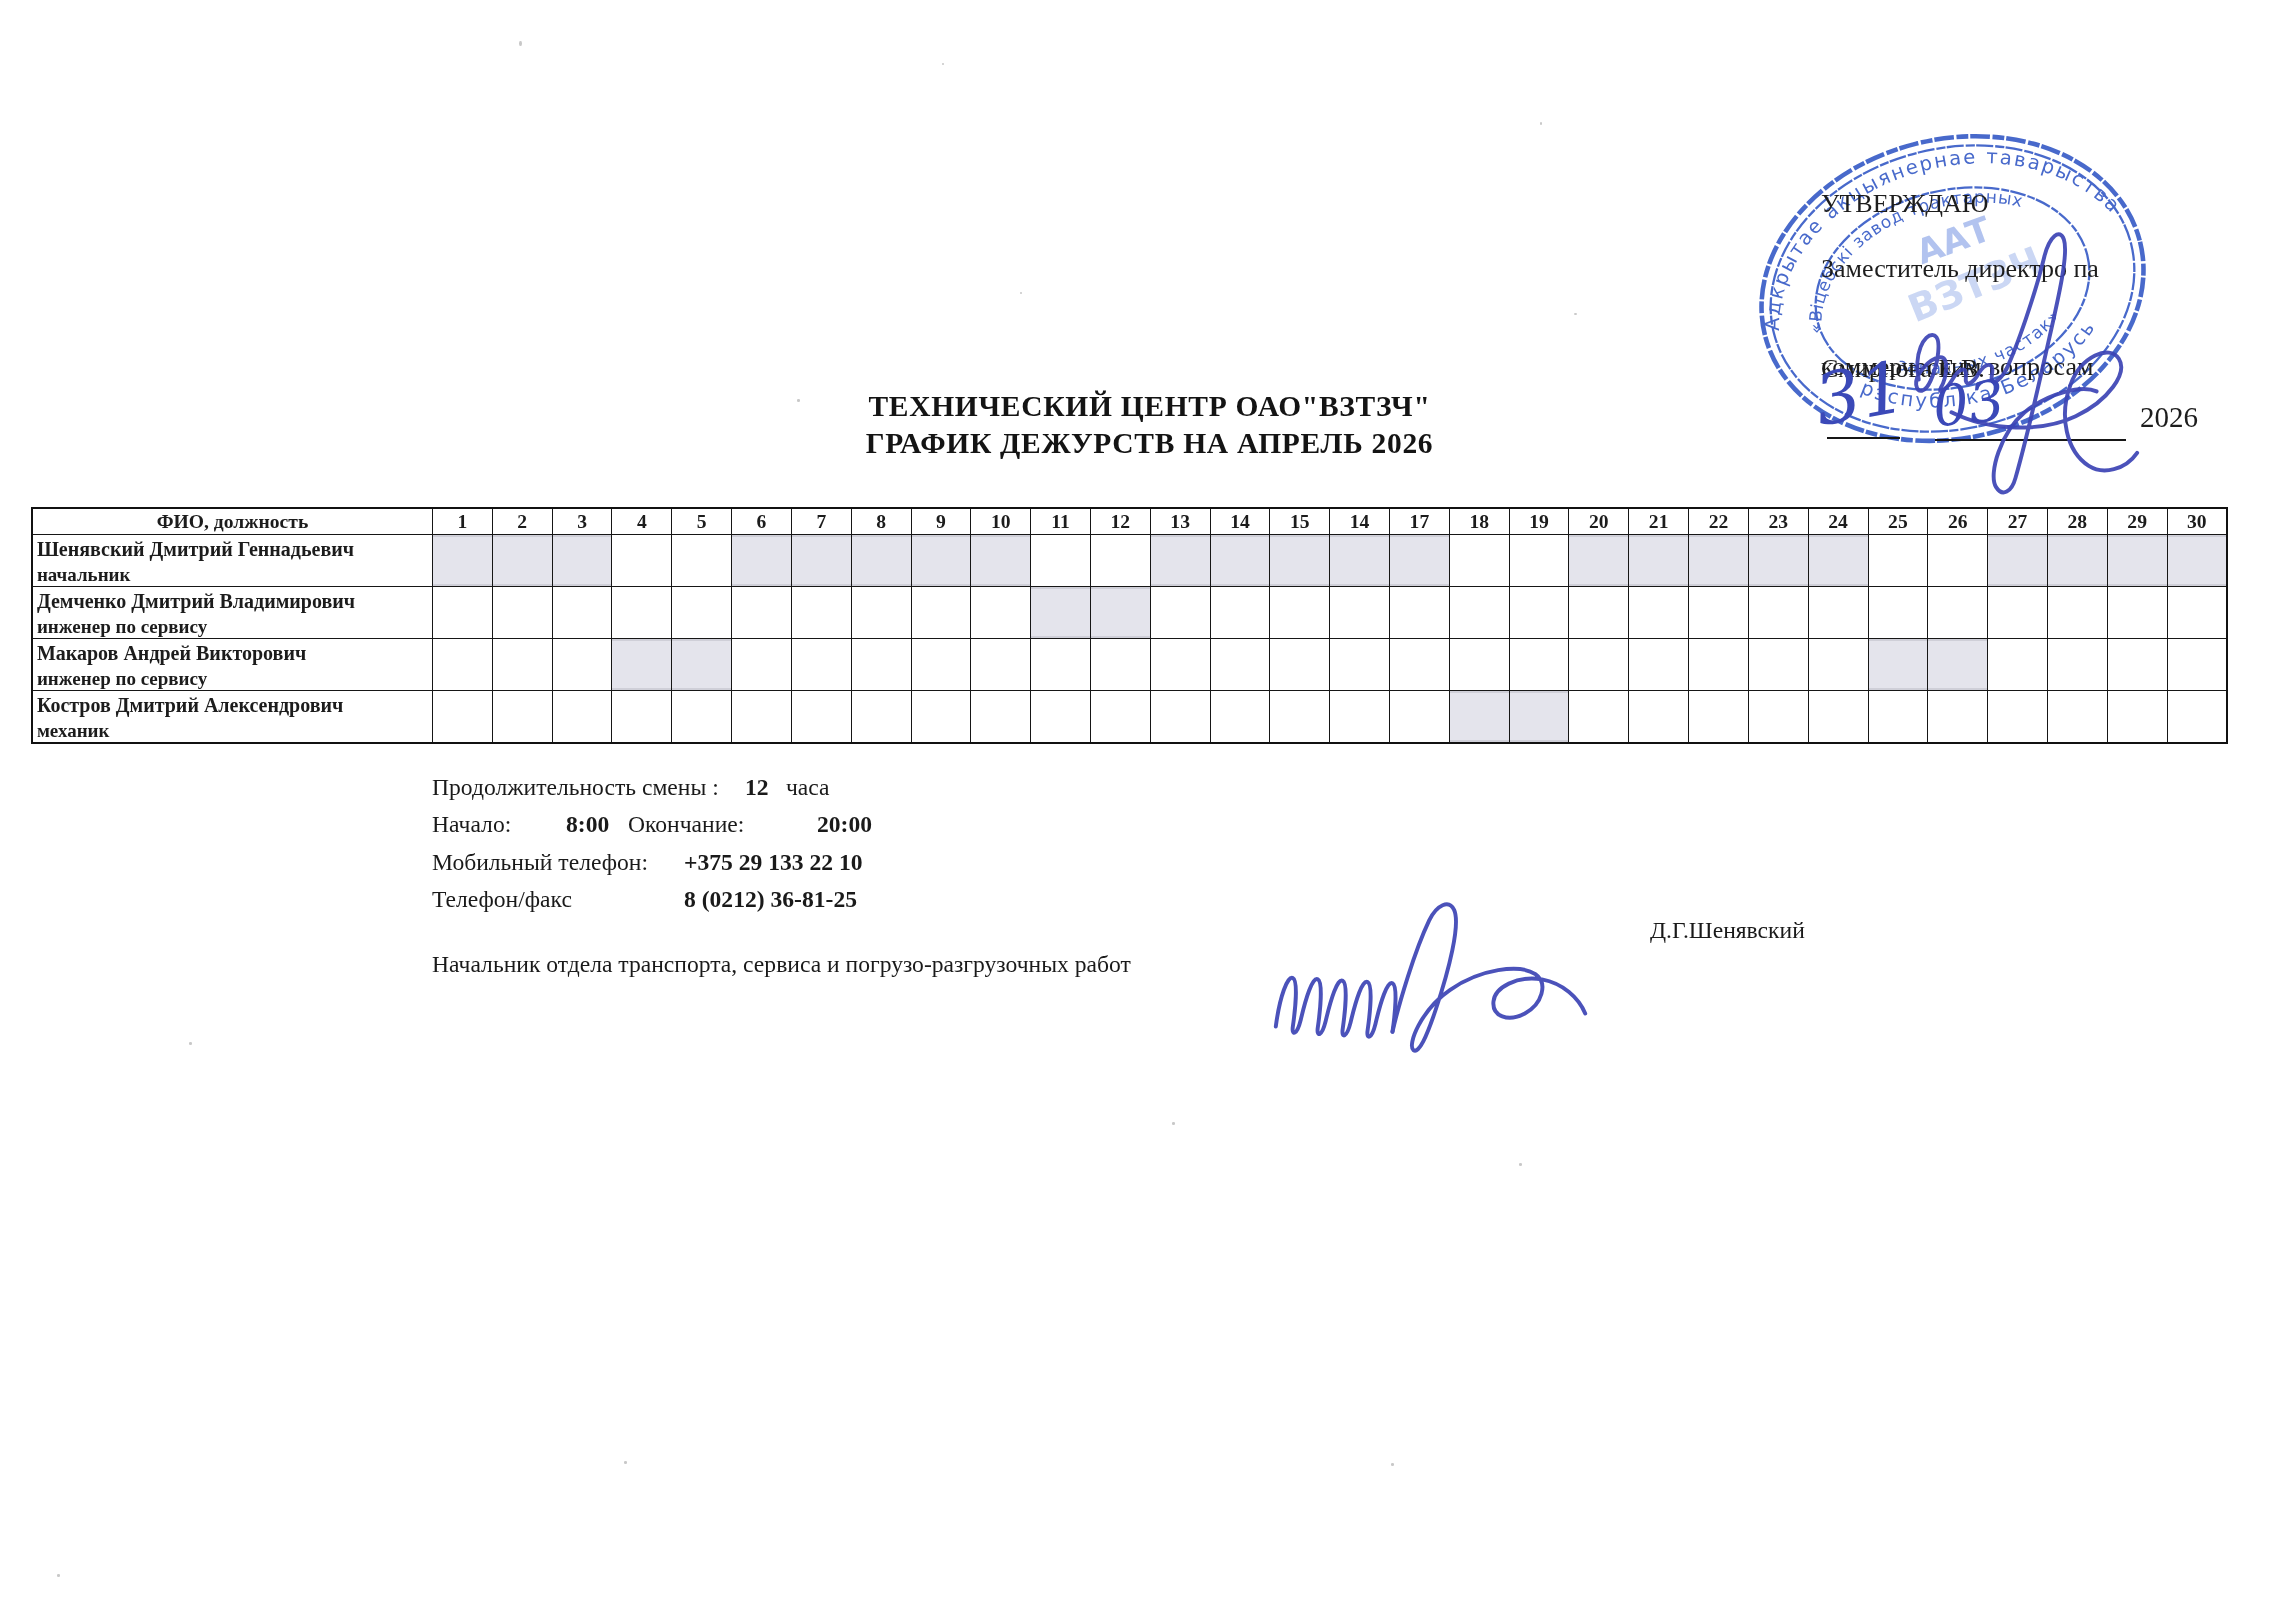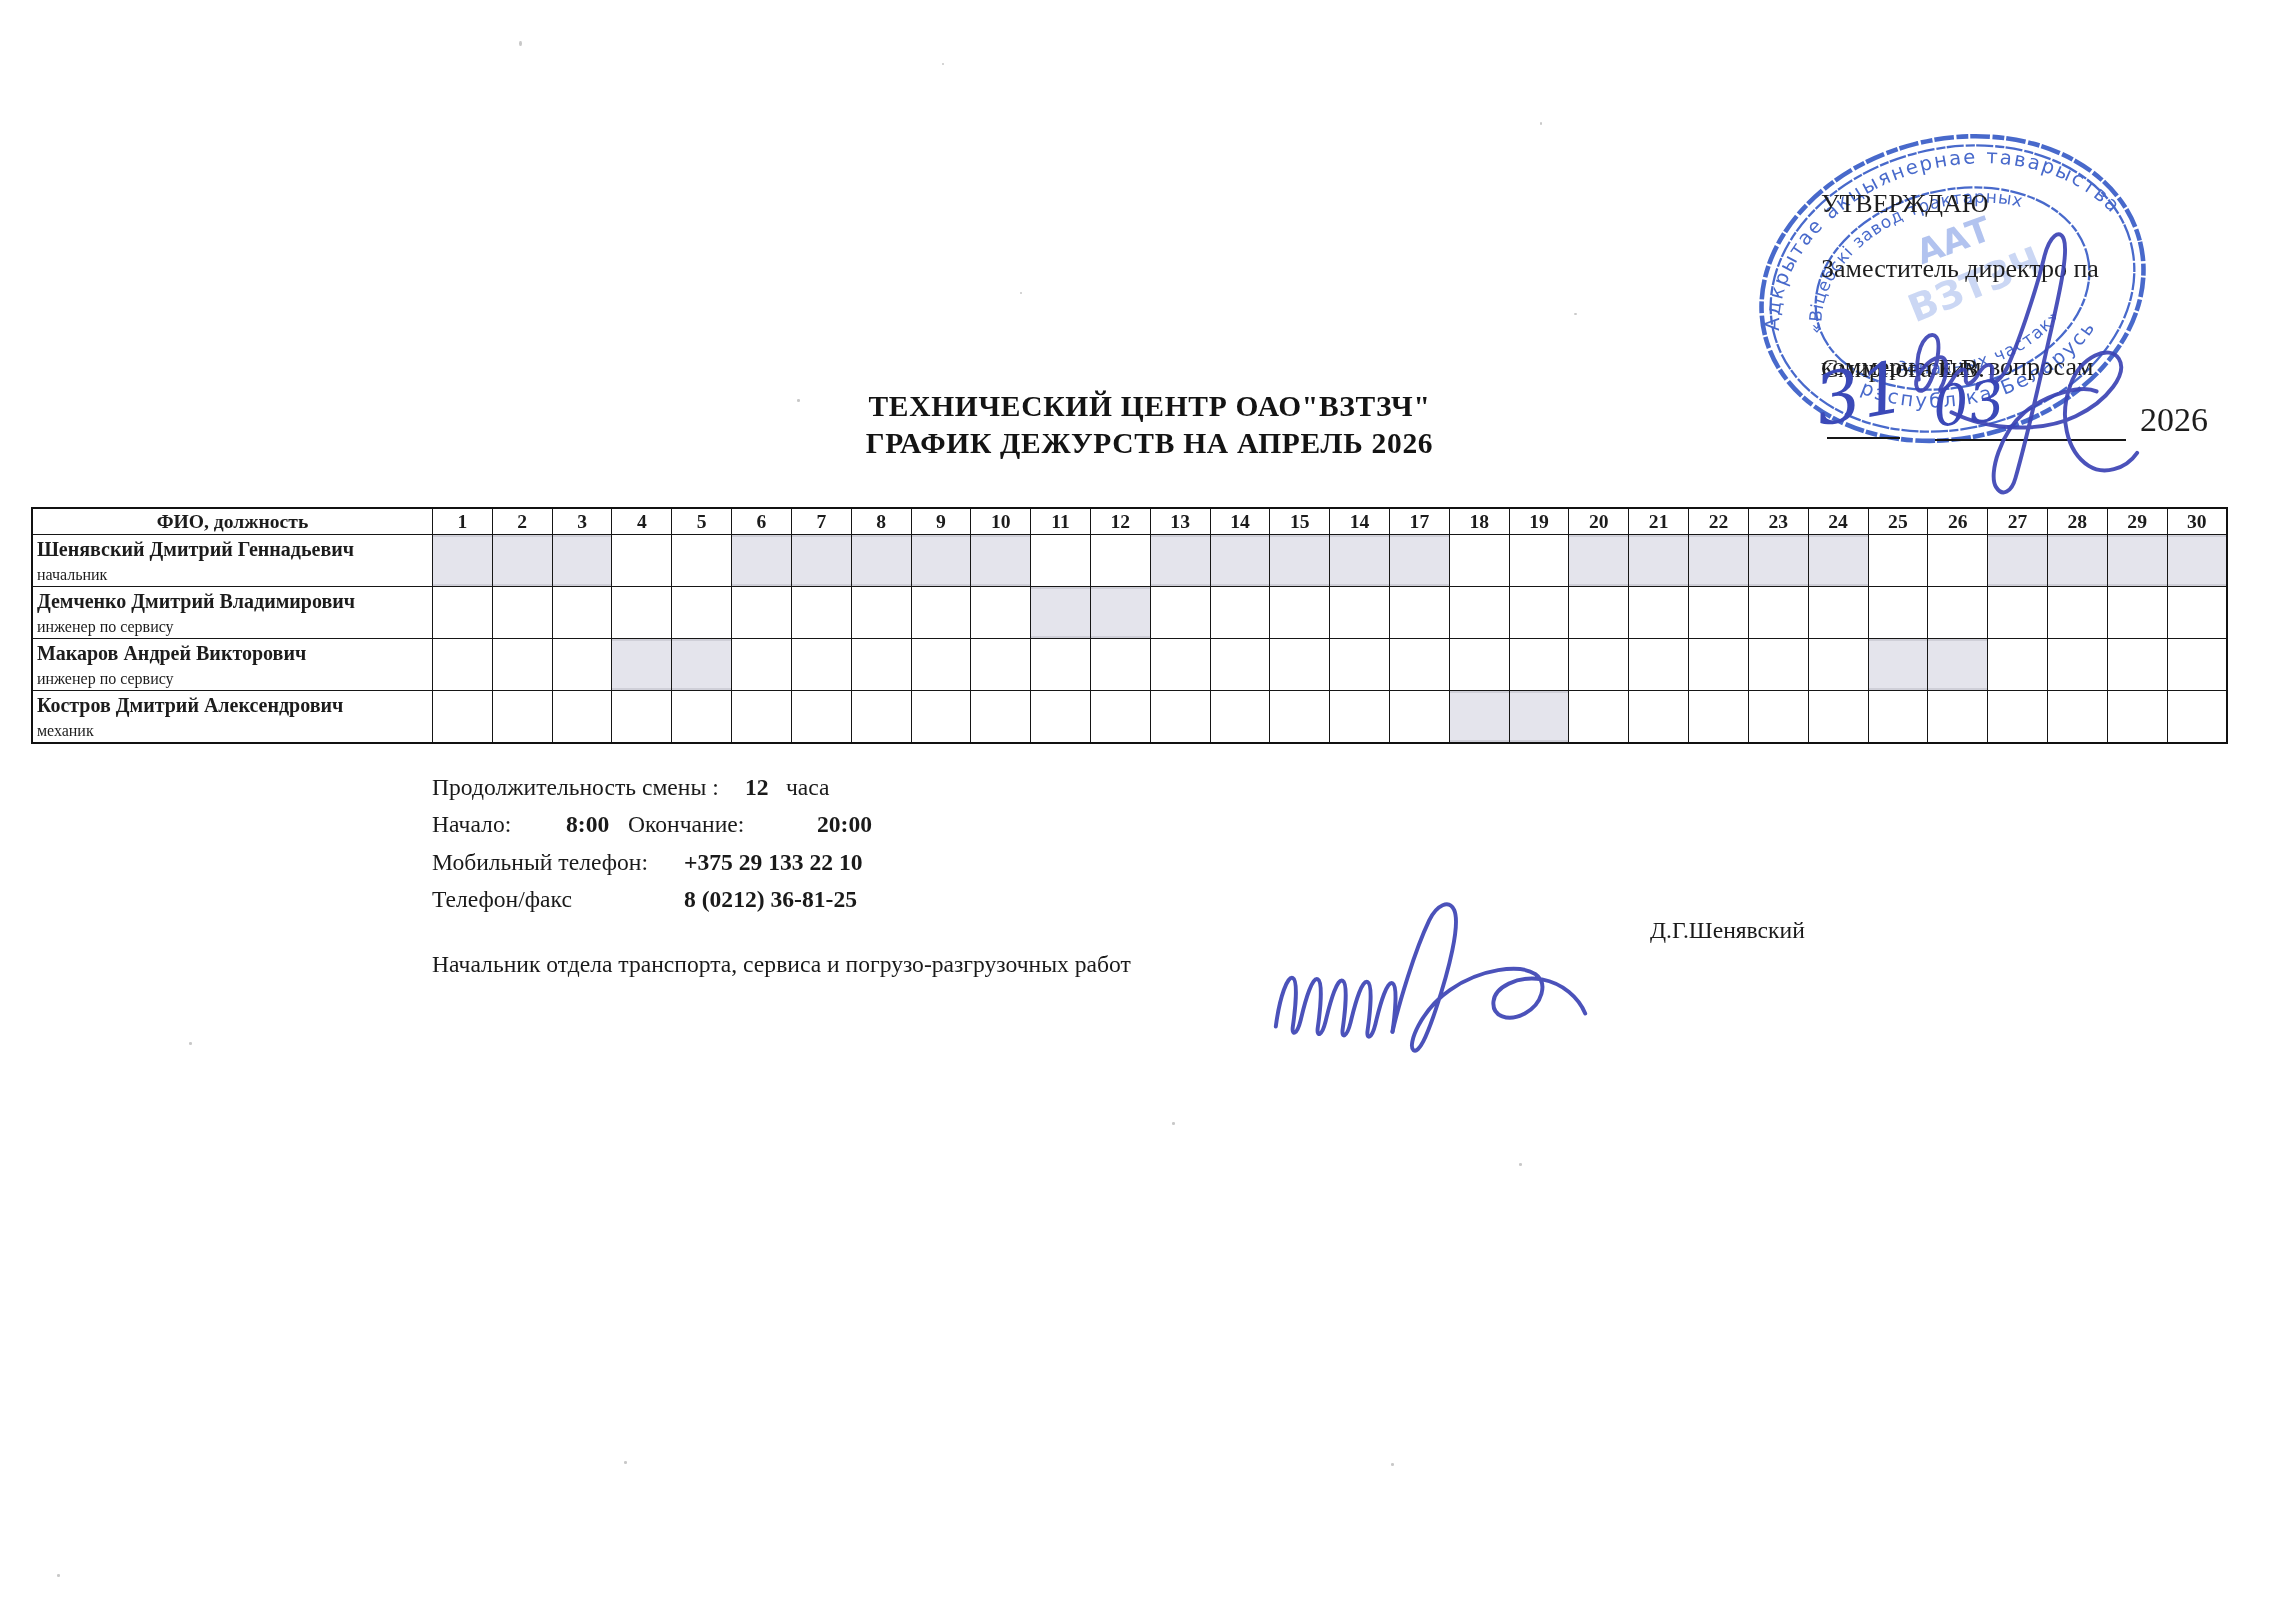--- a/index.html
+++ b/index.html
@@ -15,42 +15,42 @@
   .speck{position:absolute;background:#9a9a9a;border-radius:50%;opacity:.55;}
   
   .approval{position:absolute;left:1821px;top:189px;width:426px;}
   .approval .ln{position:absolute;left:0;white-space:nowrap;font-size:26px;color:#1d1d1d;}
   .ap1{top:0;}
   .ap2{top:65px;}
   .ap3{top:117px;margin-top:46px;}
   .ap4{top:165px;}
   .date-short-line{position:absolute;left:1827px;top:437px;width:73px;height:2px;background:#161616;}
   .date-long-line{position:absolute;left:1935px;top:439px;width:191px;height:2px;background:#161616;}
-  .date-year{position:absolute;left:2140px;top:401px;font-size:34px;color:#1d1d1d;}
+  .date-year{position:absolute;left:2140px;top:401px;font-size:29px;color:#1d1d1d;}
   .hand{position:absolute;color:#3b49b8;font-family:"DejaVu Serif",serif;font-style:italic;}
   .hand-day{left:1815px;top:352px;font-size:71px;transform:rotate(-10deg);}
   .hand-month{left:1933px;top:371px;font-size:56px;transform:rotate(-6deg);}
   
   .stamp{position:absolute;left:1710px;top:92px;width:485px;height:380px;}
   
   .sig-top{position:absolute;left:1873px;top:216px;width:340px;height:288px;}
   .sig-bottom{position:absolute;left:1264px;top:898px;width:354px;height:164px;}
   
   .title{position:absolute;left:557px;top:388px;width:1185px;text-align:center;}
   .title .t{font-weight:bold;font-size:29.5px;letter-spacing:0.7px;color:#141414;line-height:37px;white-space:nowrap;}
   
   .table-wrap{position:absolute;left:31px;top:507px;width:2197px;}
   table.sched{border-collapse:collapse;table-layout:fixed;width:2197px;}
   table.sched td,table.sched th{border:1.3px solid #161616;padding:0;overflow:hidden;}
   table.sched{border:2px solid #111;}
   th.fio{width:399px;font-size:19.6px;font-weight:bold;text-align:center;height:25px;}
   th.day{font-size:19.6px;font-weight:bold;text-align:center;height:25px;}
   td.namecell{height:51px;vertical-align:top;text-align:left;}
   td.namecell .nm{display:block;font-weight:bold;font-size:20px;line-height:26px;padding:1.3px 0 0 3.9px;white-space:nowrap;}
-  td.namecell .ps{display:block;font-size:16px;line-height:22px;padding:1.3px 0 0 3.9px;white-space:nowrap;}
+  td.namecell .ps{display:block;font-size:19px;line-height:22px;padding:1.3px 0 0 3.9px;white-space:nowrap;font-weight:bold;}
   td.daycell{height:51px;}
   td.duty{background:#e4e4ec;box-shadow:inset 0 2px 0 #cfcfd8, inset 0 -2px 0 #cfcfd8;}
   
   .info{position:absolute;left:432px;top:774px;width:589px;font-size:23.6px;color:#1a1a1a;}
   .info .row{position:absolute;left:0;white-space:nowrap;}
   .info .lbl{font-weight:normal;}
   .info b{font-weight:bold;}
   .ir1{top:0;}
   .ir2{top:37px;}
   .ir3{top:75px;}

